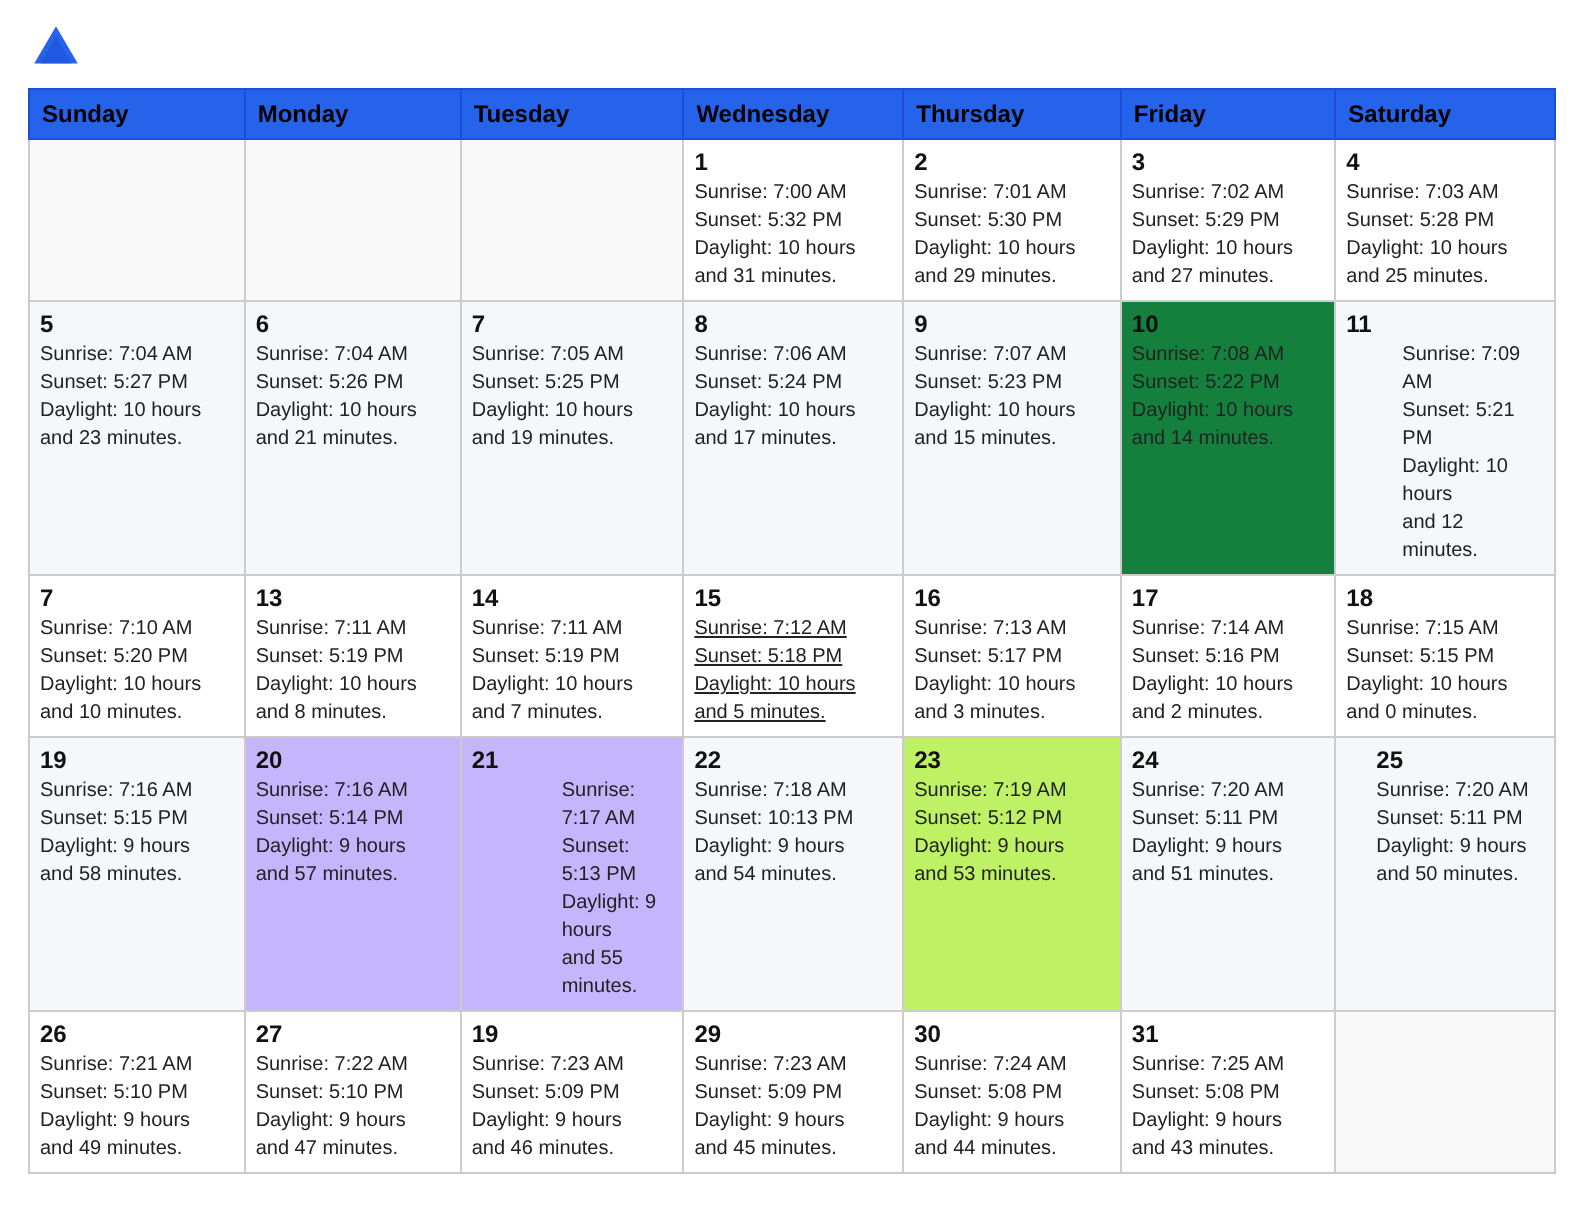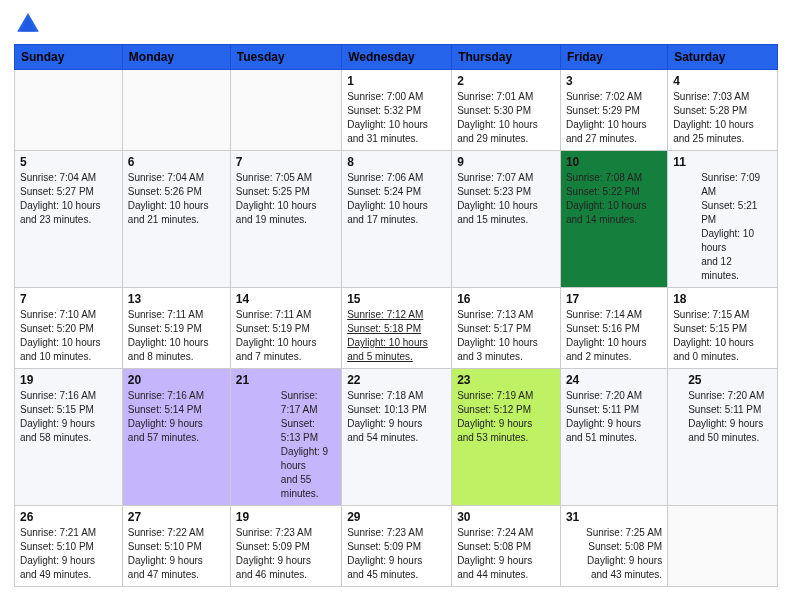--- a/index.html
+++ b/index.html
@@ -351,21 +351,21 @@
           </td>
           <td>
             <div class="day-number">30</div>
             <div class="day-info" style="white-space: pre-line;">Sunrise: 7:24 AM
 Sunset: 5:08 PM
 Daylight: 9 hours
 and 44 minutes.</div>
           </td>
           <td>
             <div class="day-number">31</div>
-            <div class="day-info" style="white-space: pre-line; text-align: right;">Sunrise: 7:25 AM
+            <div class="day-info" style="white-space: pre-line;">Sunrise: 7:25 AM
 Sunset: 5:08 PM
 Daylight: 9 hours
 and 43 minutes.</div>
           </td>
           <td class="empty-cell"></td>
         </tr>
       </tbody>
   </table>
 </div>
 

